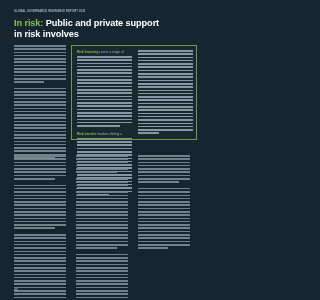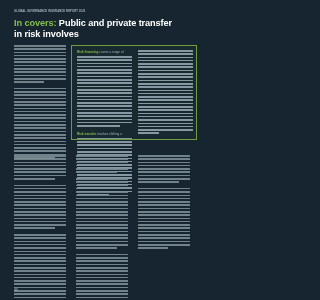--- a/index.html
+++ b/index.html
@@ -65,22 +65,22 @@
   }
 </style>
 </head>
 <body>
 
 <div class="page">
 
   <div class="runhead">GLOBAL GOVERNANCE INSURANCE REPORT 2023</div>
 
   <div class="title">
-    <span class="accent">In covers:</span>
-    <span>Public and private transfer</span><br>
+    <span class="accent">In risk:</span>
+    <span>Public and private support</span><br>
     <span>in risk involves</span>
   </div>
 
   <div class="col" style="left:14px;top:45px;width:52px;">
     <div class="para" id="p-lt-0">
         <div class="ln"></div>
         <div class="ln"></div>
         <div class="ln"></div>
         <div class="ln"></div>
         <div class="ln"></div>

